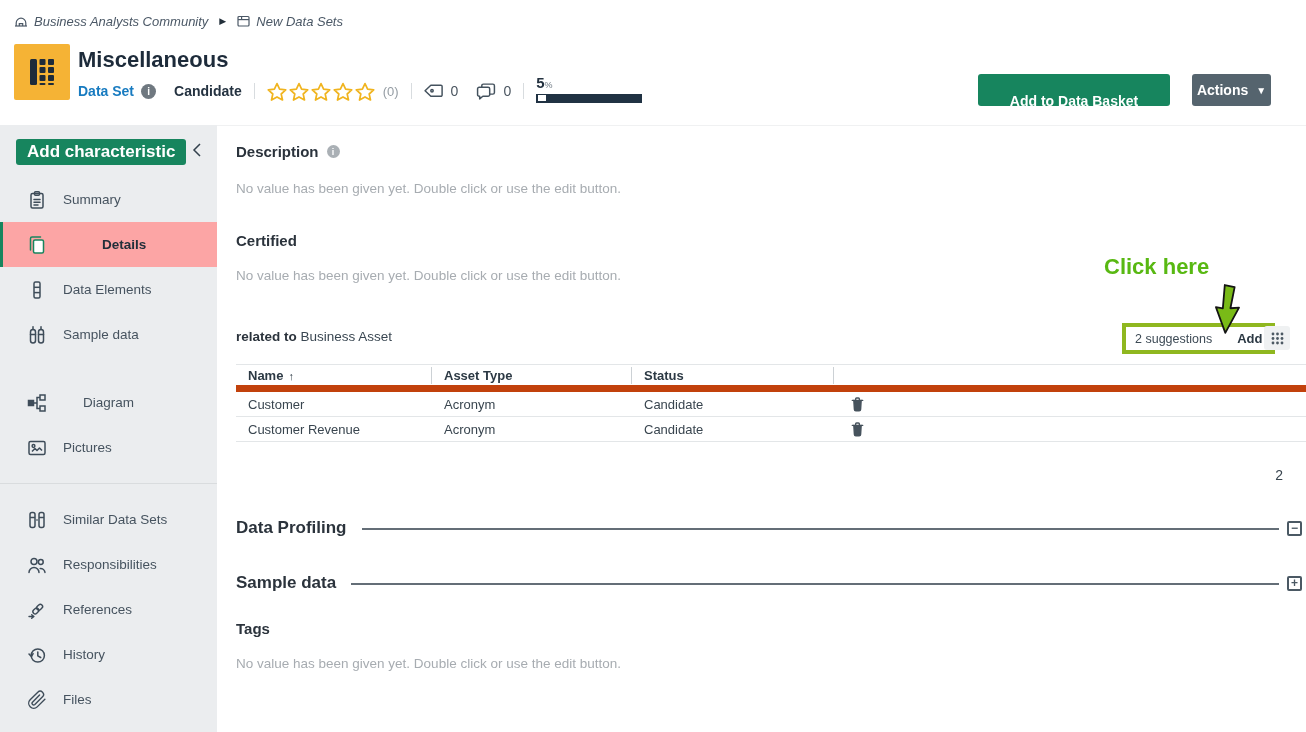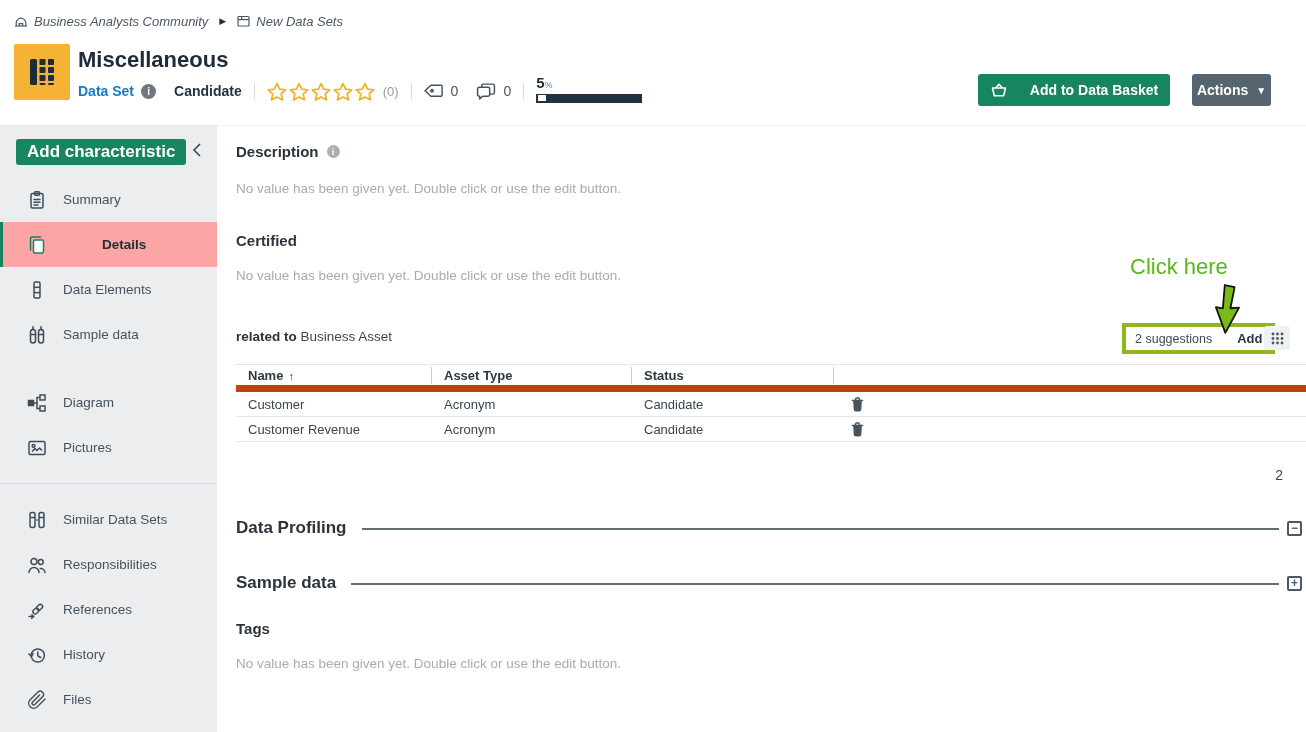--- a/index.html
+++ b/index.html
@@ -25,46 +25,46 @@
   .rating-count { font-size:13px; color:#949ca3; margin-left:8px; }
   .counter { display:inline-flex; align-items:center; gap:7px; font-size:14px; color:#4a5560; }
   .counter + .counter { margin-left:18px; }
   .progress { display:flex; flex-direction:column; margin-top:-4px; }
   .progress-label { font-size:15px; font-weight:bold; color:#243240; line-height:14px; }
   .progress-label .pct { font-size:9px; font-weight:normal; color:#6b7680; }
   .progress-bar { position:relative; width:106px; height:9px; background:#203243; margin-top:2px; }
   .progress-fill { position:absolute; left:1.5px; top:1.5px; bottom:1.5px; width:8px; background:#fff; }
   .header-buttons { position:absolute; right:0; top:32px; left:0; height:32px; pointer-events:none; }
   .btn { border:none; border-radius:3px; height:32px; color:#fff; font-family:"Liberation Sans",sans-serif; font-weight:bold; font-size:14px; display:inline-flex; align-items:center; cursor:pointer; pointer-events:auto; position:absolute; }
-  .btn-basket { left:978px; width:192px; background:#17855e; justify-content:center; gap:22px; }
+  .btn-basket { left:978px; width:192px; background:#17855e; justify-content:center; gap:22px;flex-direction:column; }
   .btn-actions { left:1192px; width:79px; background:#55646e; justify-content:center; gap:8px; }
   .caret { font-size:10px; }
 
   
   .sidebar { position:absolute; left:0; top:125px; width:217px; bottom:0; background:#ebedef; }
   .sidebar-top { position:relative; height:52px; padding:14px 16px 0; }
   .btn-addchar { background:#17855e; color:#fff; border:none; border-radius:3px; height:26px; padding:0 11px; font-family:"Liberation Sans",sans-serif; font-size:17px; font-weight:bold; cursor:pointer; }
   .collapse-btn { position:absolute; right:14px; top:17px; cursor:pointer; }
   .nav-item { position:relative; height:45px; display:flex; align-items:center; padding-left:26px; color:#46535f; cursor:pointer; }
   .nav-item .nav-icon { width:22px; display:flex; justify-content:center; color:#3e4c59; }
   .nav-item .nav-label { margin-left:15px; font-size:13.5px; }
   .nav-item.active { background:#fca5a5;gap:39px; }
   .nav-item.active::before { content:""; position:absolute; left:0; top:0; bottom:0; width:3px; background:#17855e; }
   .nav-item.active .nav-label { font-weight:bold; color:#222f3a; }
   .nav-item.active .nav-icon { color:#17855e; }
-  .group-gap { margin-top:23px; }
+  .group-gap { margin-top:23px;gap:20px; }
   .nav-divider { height:1px; background:#d9dcde; margin:13px 0; }
 
   
   .content { position:absolute; left:217px; top:125px; right:0; bottom:0; background:#fff; border-top:1px solid #f0f1f2; }
   .sec-title { position:absolute; font-size:15px; font-weight:bold; color:#2b333c; display:flex; align-items:center; gap:8px; }
   .info-light { width:13px; height:13px; border-radius:50%; background:#aab0b5; color:#fff; font-size:9px; font-weight:bold; display:inline-flex; align-items:center; justify-content:center; }
   .placeholder { position:absolute; font-size:13.5px; color:#a7acb1; }
 
-  .click-here { position:absolute; left:913px; top:128px; font-size:22px; font-weight:normal; color:#58b812; }
+  .click-here { position:absolute; left:887px; top:128px; font-size:22px; font-weight:bold; color:#58b812; }
   .anno-arrow { position:absolute; left:992px; top:158px; transform:rotate(6deg); z-index:5; }
 
   .relation-title { position:absolute; left:19px; top:203px; font-size:13.5px; color:#3a4752; }
   .relation-title b { color:#2b333c; }
   .suggest-box { position:absolute; left:905px; top:197px; height:31px; border:4px solid #8fb71f; background:#fff; display:inline-flex; align-items:center; gap:25px; padding:0 9px; cursor:pointer; }
   .suggest-box .sugg { font-size:12.5px; color:#3d4a55; }
   .suggest-box .addl { font-size:13px; font-weight:bold; color:#2c3944; }
   .grid-btn { position:absolute; left:1047px; top:200px; width:26px; height:24px; background:#eff1f2; border-radius:3px; display:flex; align-items:center; justify-content:center; cursor:pointer; }
 
   .rel-table { position:absolute; left:19px; top:238px; width:1070px; border-top:1px solid #e3e6e8; }

